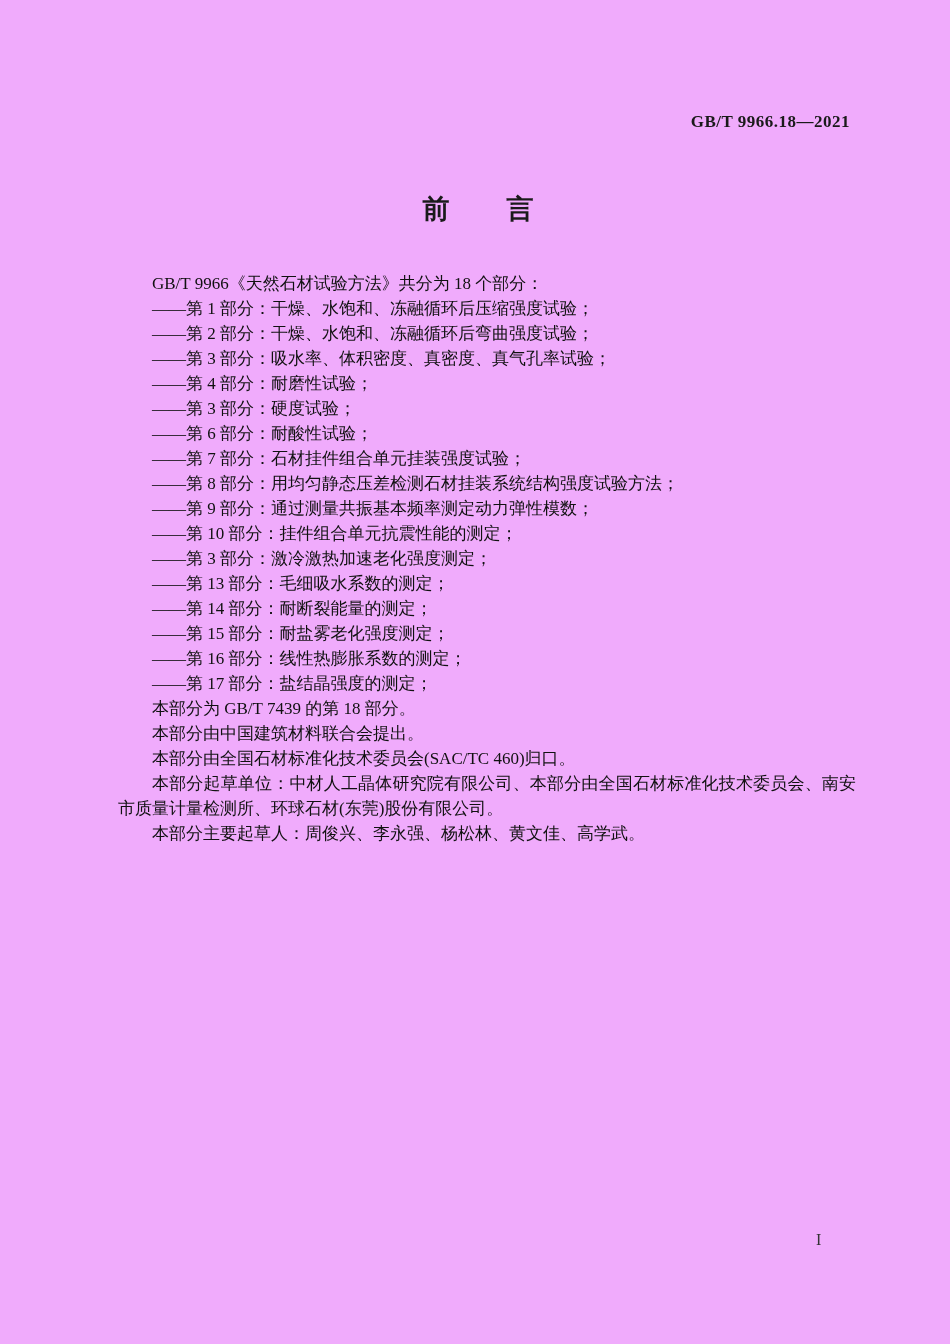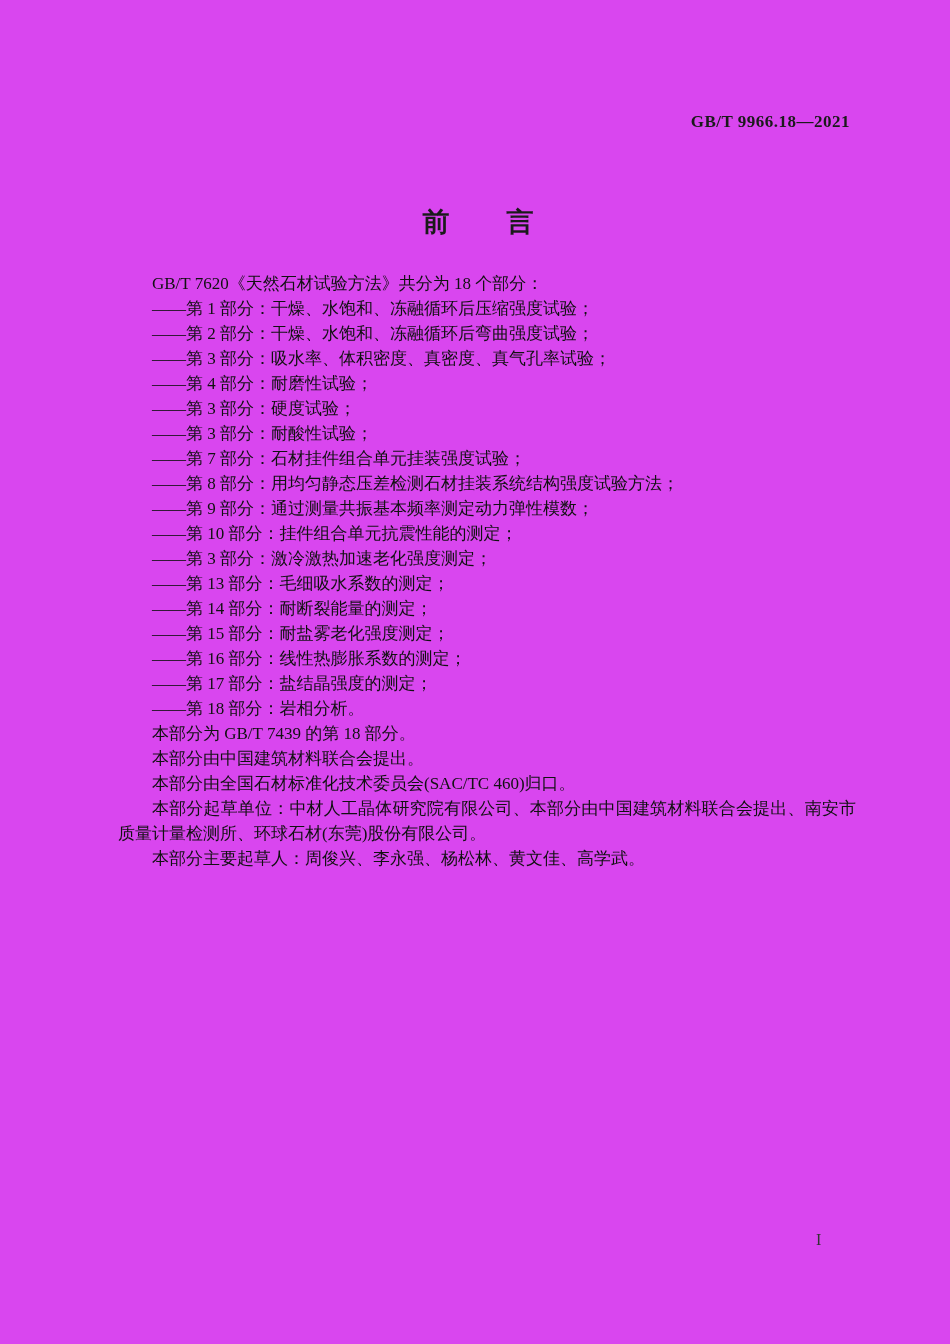--- a/index.html
+++ b/index.html
@@ -6,36 +6,36 @@
   html, body {
     width: 950px;
     background: #ffffff;
     font-family: "Liberation Serif", "DejaVu Serif", serif;
     color: #1a1a1a;
   }
   .page {
     position: relative;
     width: 950px;
     height: 1344px;
-    background: #d946ef;
+    background: #f0abfc;
     overflow: hidden;
   }
   .std-number {
     position: absolute;
     top: 112px;
     right: 100px;
     font-size: 17px;
     font-weight: bold;
     letter-spacing: 0.5px;
     font-family: "Liberation Serif", "DejaVu Serif", serif;
     white-space: nowrap;
   }
   .doc-title {
     position: absolute;
-    top: 204px;
+    top: 191px;
     left: 0;
     width: 100%;
     text-align: center;
     font-size: 27px;
     font-weight: bold;
     font-family: "Liberation Sans", "DejaVu Sans", sans-serif;
     letter-spacing: 1px;
     white-space: pre;
     padding-left: 7px;
   }
@@ -65,40 +65,39 @@
 </head>
 <body>
 
 <div class="page">
 
   <div class="std-number">GB/T 9966.18—2021</div>
 
   <div class="doc-title">前　　言</div>
 
   <div class="body-text">
-    <p>GB/T 7620《天然石材试验方法》共分为 18 个部分：</p>
+    <p>GB/T 9966《天然石材试验方法》共分为 18 个部分：</p>
     <p>——第 1 部分：干燥、水饱和、冻融循环后压缩强度试验；</p>
     <p>——第 2 部分：干燥、水饱和、冻融循环后弯曲强度试验；</p>
     <p>——第 3 部分：吸水率、体积密度、真密度、真气孔率试验；</p>
     <p>——第 4 部分：耐磨性试验；</p>
     <p>——第 3 部分：硬度试验；</p>
-    <p>——第 3 部分：耐酸性试验；</p>
+    <p>——第 6 部分：耐酸性试验；</p>
     <p>——第 7 部分：石材挂件组合单元挂装强度试验；</p>
     <p>——第 8 部分：用均匀静态压差检测石材挂装系统结构强度试验方法；</p>
     <p>——第 9 部分：通过测量共振基本频率测定动力弹性模数；</p>
     <p>——第 10 部分：挂件组合单元抗震性能的测定；</p>
     <p>——第 3 部分：激冷激热加速老化强度测定；</p>
     <p>——第 13 部分：毛细吸水系数的测定；</p>
     <p>——第 14 部分：耐断裂能量的测定；</p>
     <p>——第 15 部分：耐盐雾老化强度测定；</p>
     <p>——第 16 部分：线性热膨胀系数的测定；</p>
     <p>——第 17 部分：盐结晶强度的测定；</p>
-    <p>——第 18 部分：岩相分析。</p>
     <p>本部分为 GB/T 7439 的第 18 部分。</p>
     <p>本部分由中国建筑材料联合会提出。</p>
     <p>本部分由全国石材标准化技术委员会(SAC/TC 460)归口。</p>
-    <p>本部分起草单位：中材人工晶体研究院有限公司、本部分由中国建筑材料联合会提出、南安市质量计量检测所、环球石材(东莞)股份有限公司。</p>
+    <p>本部分起草单位：中材人工晶体研究院有限公司、本部分由全国石材标准化技术委员会、南安市质量计量检测所、环球石材(东莞)股份有限公司。</p>
     <p>本部分主要起草人：周俊兴、李永强、杨松林、黄文佳、高学武。</p>
   </div>
 
   <div class="page-number">I</div>
 
 </div>
 
 </body></html>

